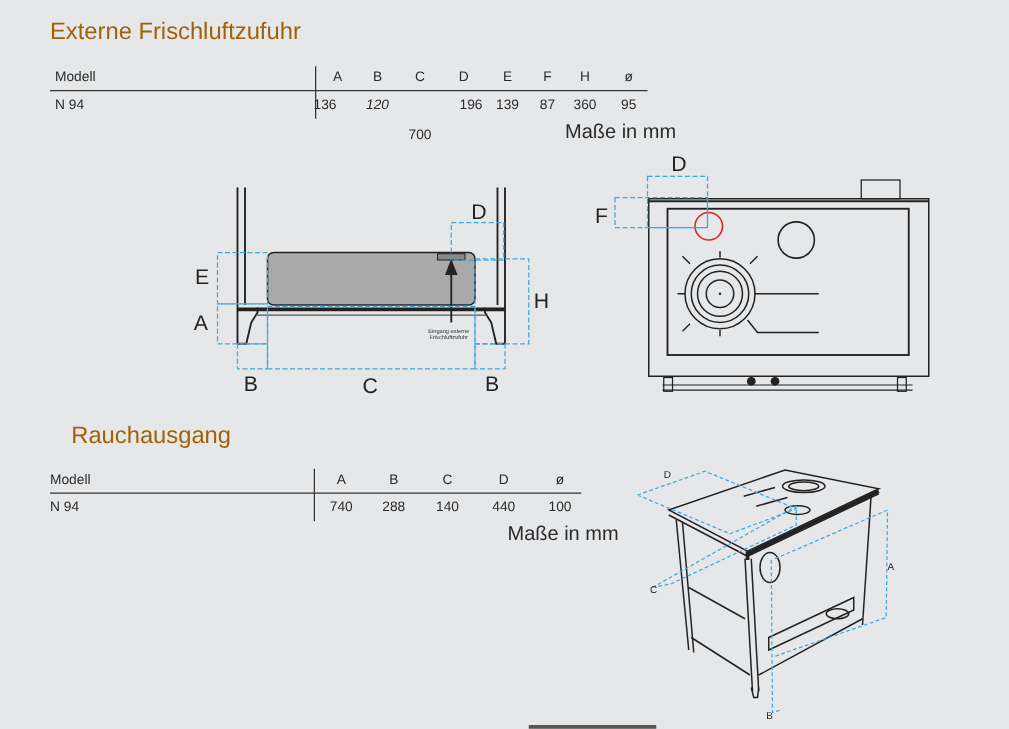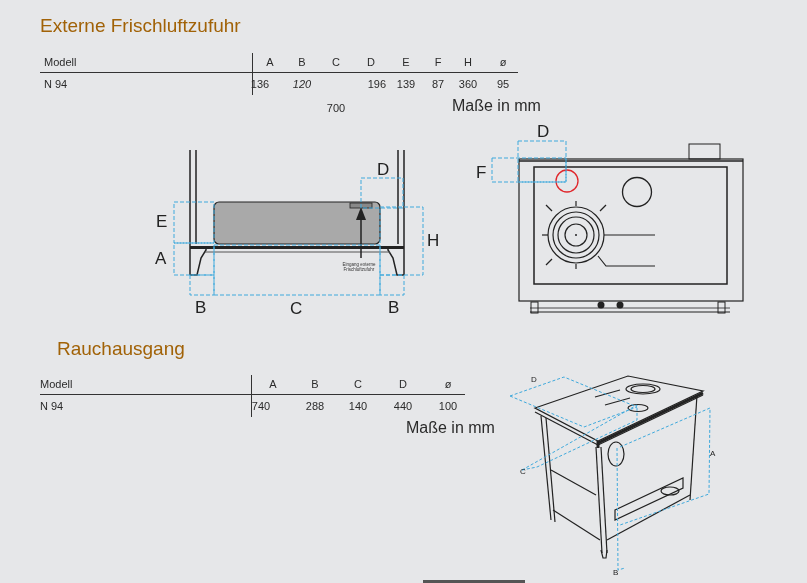--- a/index.html
+++ b/index.html
@@ -138,21 +138,21 @@
     <span class="cell" style="left:218px;">A</span>
     <span class="cell" style="left:260px;">B</span>
     <span class="cell" style="left:303px;">C</span>
     <span class="cell" style="left:348px;">D</span>
     <span class="cell" style="left:393px;">ø</span>
   </div>
   <div class="hline" style="left:0; top:18px; width:425px;"></div>
   <div class="vline" style="left:211px; top:-1px; height:42px;"></div>
   <div class="row" style="top:24px; width:425px;">
     <span class="model">N 94</span>
-    <span class="cell" style="left:206px;">740</span>
+    <span class="cell" style="left:218px;">740</span>
     <span class="cell" style="left:260px;">288</span>
     <span class="cell" style="left:303px;">140</span>
     <span class="cell" style="left:348px;">440</span>
     <span class="cell" style="left:393px;">100</span>
   </div>
 </div>
 <div class="unit" style="left:406px; top:419px;">Maße in mm</div>
 
 <svg class="abs" style="left:500px; top:360px;" width="240" height="223" viewBox="500 360 240 223">
   <g stroke="#222" fill="none" stroke-width="1.2">

